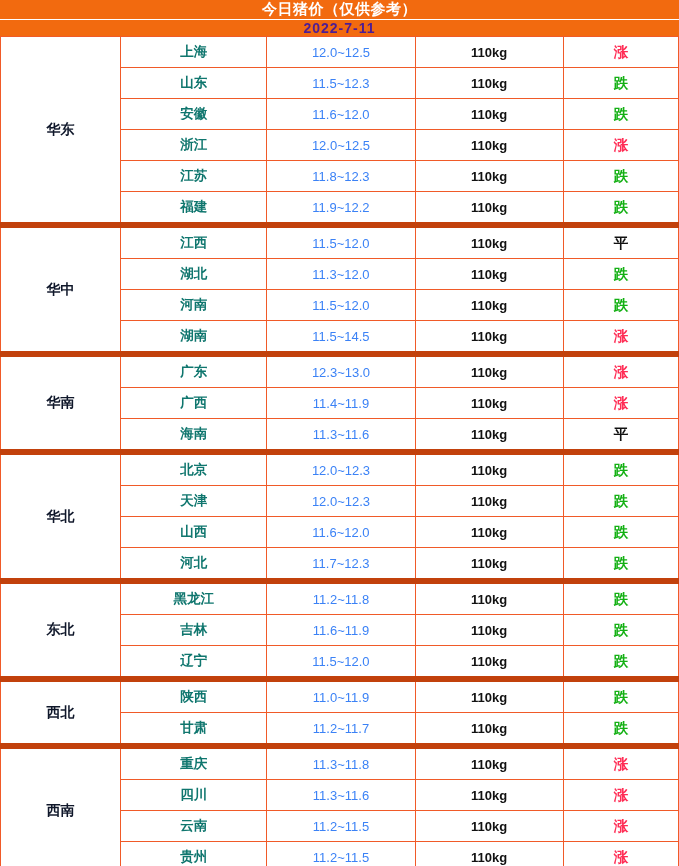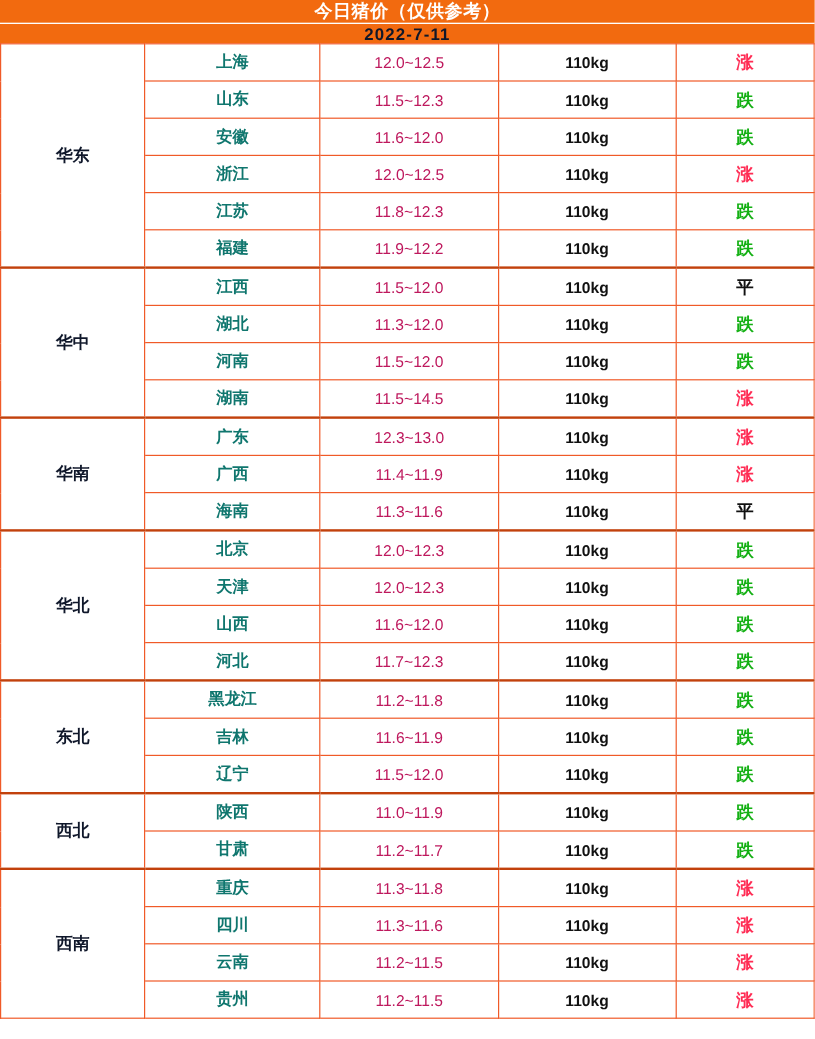--- a/index.html
+++ b/index.html
@@ -28,21 +28,21 @@
     font-size: 15px;
     font-weight: bold;
     display: flex;
     align-items: center;
     justify-content: center;
     letter-spacing: 0.5px;
   }
   .date-bar {
     height: 30px;
     background: #f26a0f;
-    color: #0f172a;
+    color: #4c1d95;
     font-size: 14px;
     font-weight: bold;
     display: flex;
     align-items: center;
     justify-content: center;
     border-top: 1px solid #ffffff;
     letter-spacing: 1px;
   }
   table {
     border-collapse: collapse;
@@ -66,36 +66,36 @@
     font-weight: bold;
     font-size: 14px;
     color: #0f172a;
     font-family: Liberation Serif, serif;
   }
   td.prov {
     font-weight: bold;
     color: #0f766e;
   }
   td.price {
-    color: #be185d;
+    color: #3b82f6;
     font-size: 13px;
   }
   td.weight {
     color: #111;
     font-size: 13px;
     font-weight: bold;
   }
   td.trend {
     font-weight: bold;
     font-size: 14.5px;
   }
   .up   { color: #ff2d55; }
   .down { color: #13b013; }
   .flat { color: #111; }
-  .region-sep td { border-top: 2px solid #c2410c; }
+  .region-sep td { border-top: 6px solid #c2410c; }
 </style>
 </head>
 <body>
 
 <div class="sheet">
   <div class="title-bar">今日猪价（仅供参考）</div>
   <div class="date-bar">2022-7-11</div>
   <table>
     <colgroup>
       <col class="col-region">

